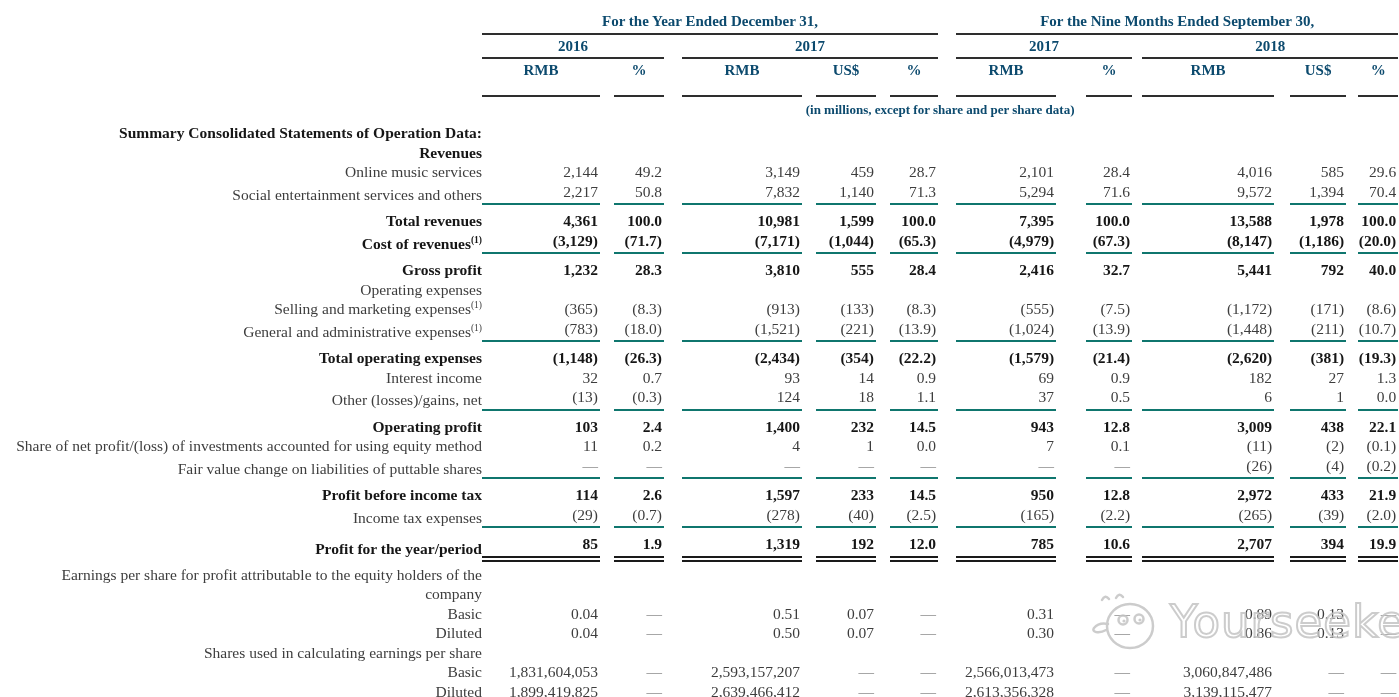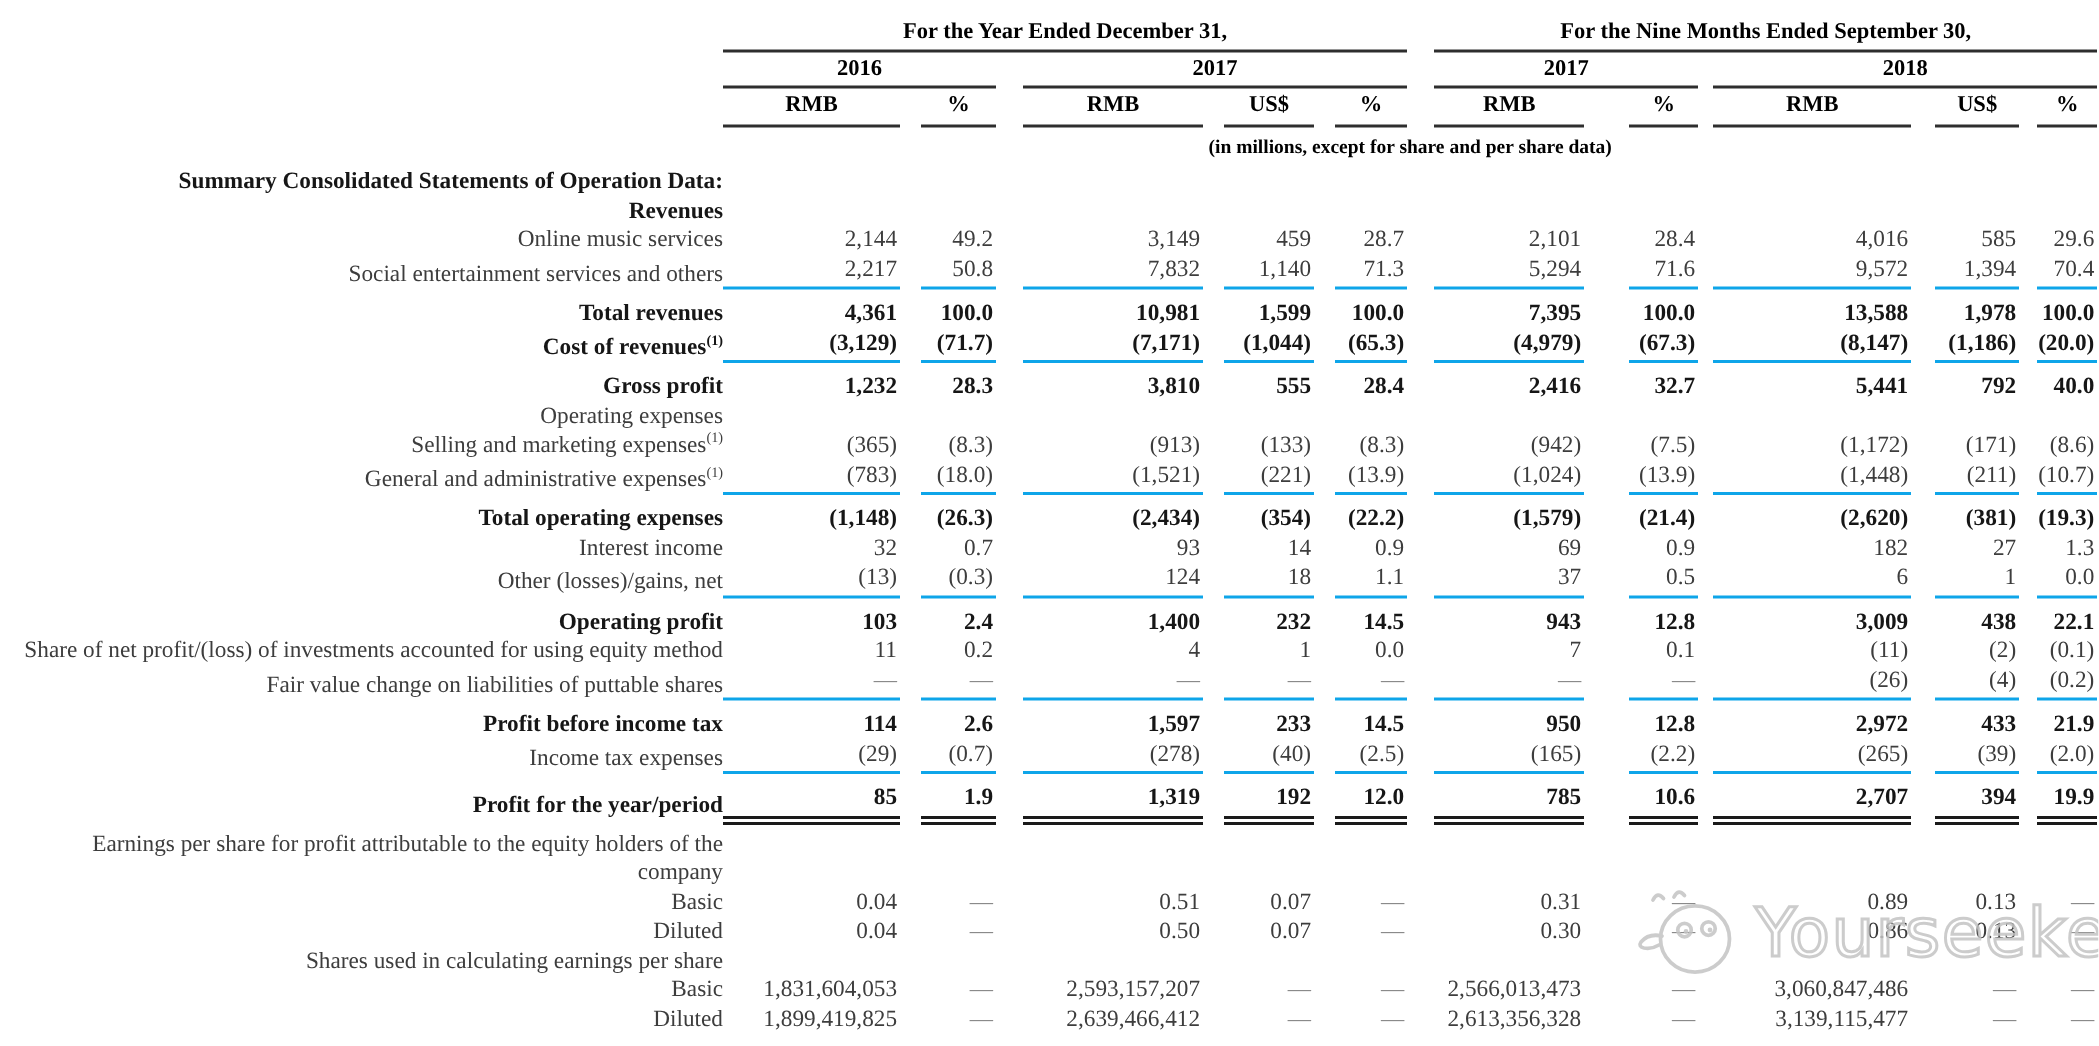--- a/index.html
+++ b/index.html
@@ -9,32 +9,32 @@
     width: 1399px;
     height: 697px;
     background: #fff;
     overflow: hidden;
     font-family: "Liberation Serif", serif;
     color: #3d3d3d;
     padding: 10px 0 0 8px;
   }
   table.fin { border-collapse: collapse; table-layout: fixed; width: 1390px; }
   td, th { padding: 0; vertical-align: bottom; font-size: 15.5px; line-height: 19.5px; }
-  thead th { font-weight: 700; text-align: center; color: #000000; font-size: 15px; white-space: nowrap; }
+  thead th { font-weight: 700; text-align: center; color: #0c4a6e; font-size: 15px; white-space: nowrap; }
   th.grp, th.per, th.cur { border-bottom: 2px solid #2e2e2e; padding-bottom: 1px; }
-  th.cur { padding-bottom: 2px; }
+  th.cur { padding-bottom: 14px; }
   thead tr th { padding-top: 2px; }
   th.note { font-size: 13px; padding: 3px 0 4px; }
   td.lbl { text-align: right; }
   td.num { text-align: right; padding-right: 2px; white-space: nowrap; }
   .b { font-weight: 700; color: #161616; }
   .ind { padding-left: 37px; }
   .hang { padding-left: 22px; text-indent: -22px; }
   tr.sp td { padding-top: 6px; }
-  td.ul { border-bottom: 2px solid #0ea5e9; padding-bottom: 2px; margin-top: 19px; }
+  td.ul { border-bottom: 2px solid #0f766e; padding-bottom: 2px; margin-top: 19px; }
   td.dul { border-bottom: 6px double #1a1a1a; padding-bottom: 2px; }
   td.dash { color: #8a8a8a; }
   sup { font-size: 9.5px; line-height: 0; }
   .watermark {
     position: absolute; left: 1088px; top: 590px;
     display: flex; align-items: center; gap: 4px;
     opacity: 0.85; pointer-events: none;
   }
   .wm-text {
     font-family: "DejaVu Sans", sans-serif;
@@ -241,21 +241,21 @@
           <td class="num">(365)</td>
           <td></td>
           <td class="num">(8.3)</td>
           <td></td>
           <td class="num">(913)</td>
           <td></td>
           <td class="num">(133)</td>
           <td></td>
           <td class="num">(8.3)</td>
           <td></td>
-          <td class="num">(942)</td>
+          <td class="num">(555)</td>
           <td></td>
           <td class="num">(7.5)</td>
           <td></td>
           <td class="num">(1,172)</td>
           <td></td>
           <td class="num">(171)</td>
           <td></td>
           <td class="num">(8.6)</td>
         </tr>
         <tr>

